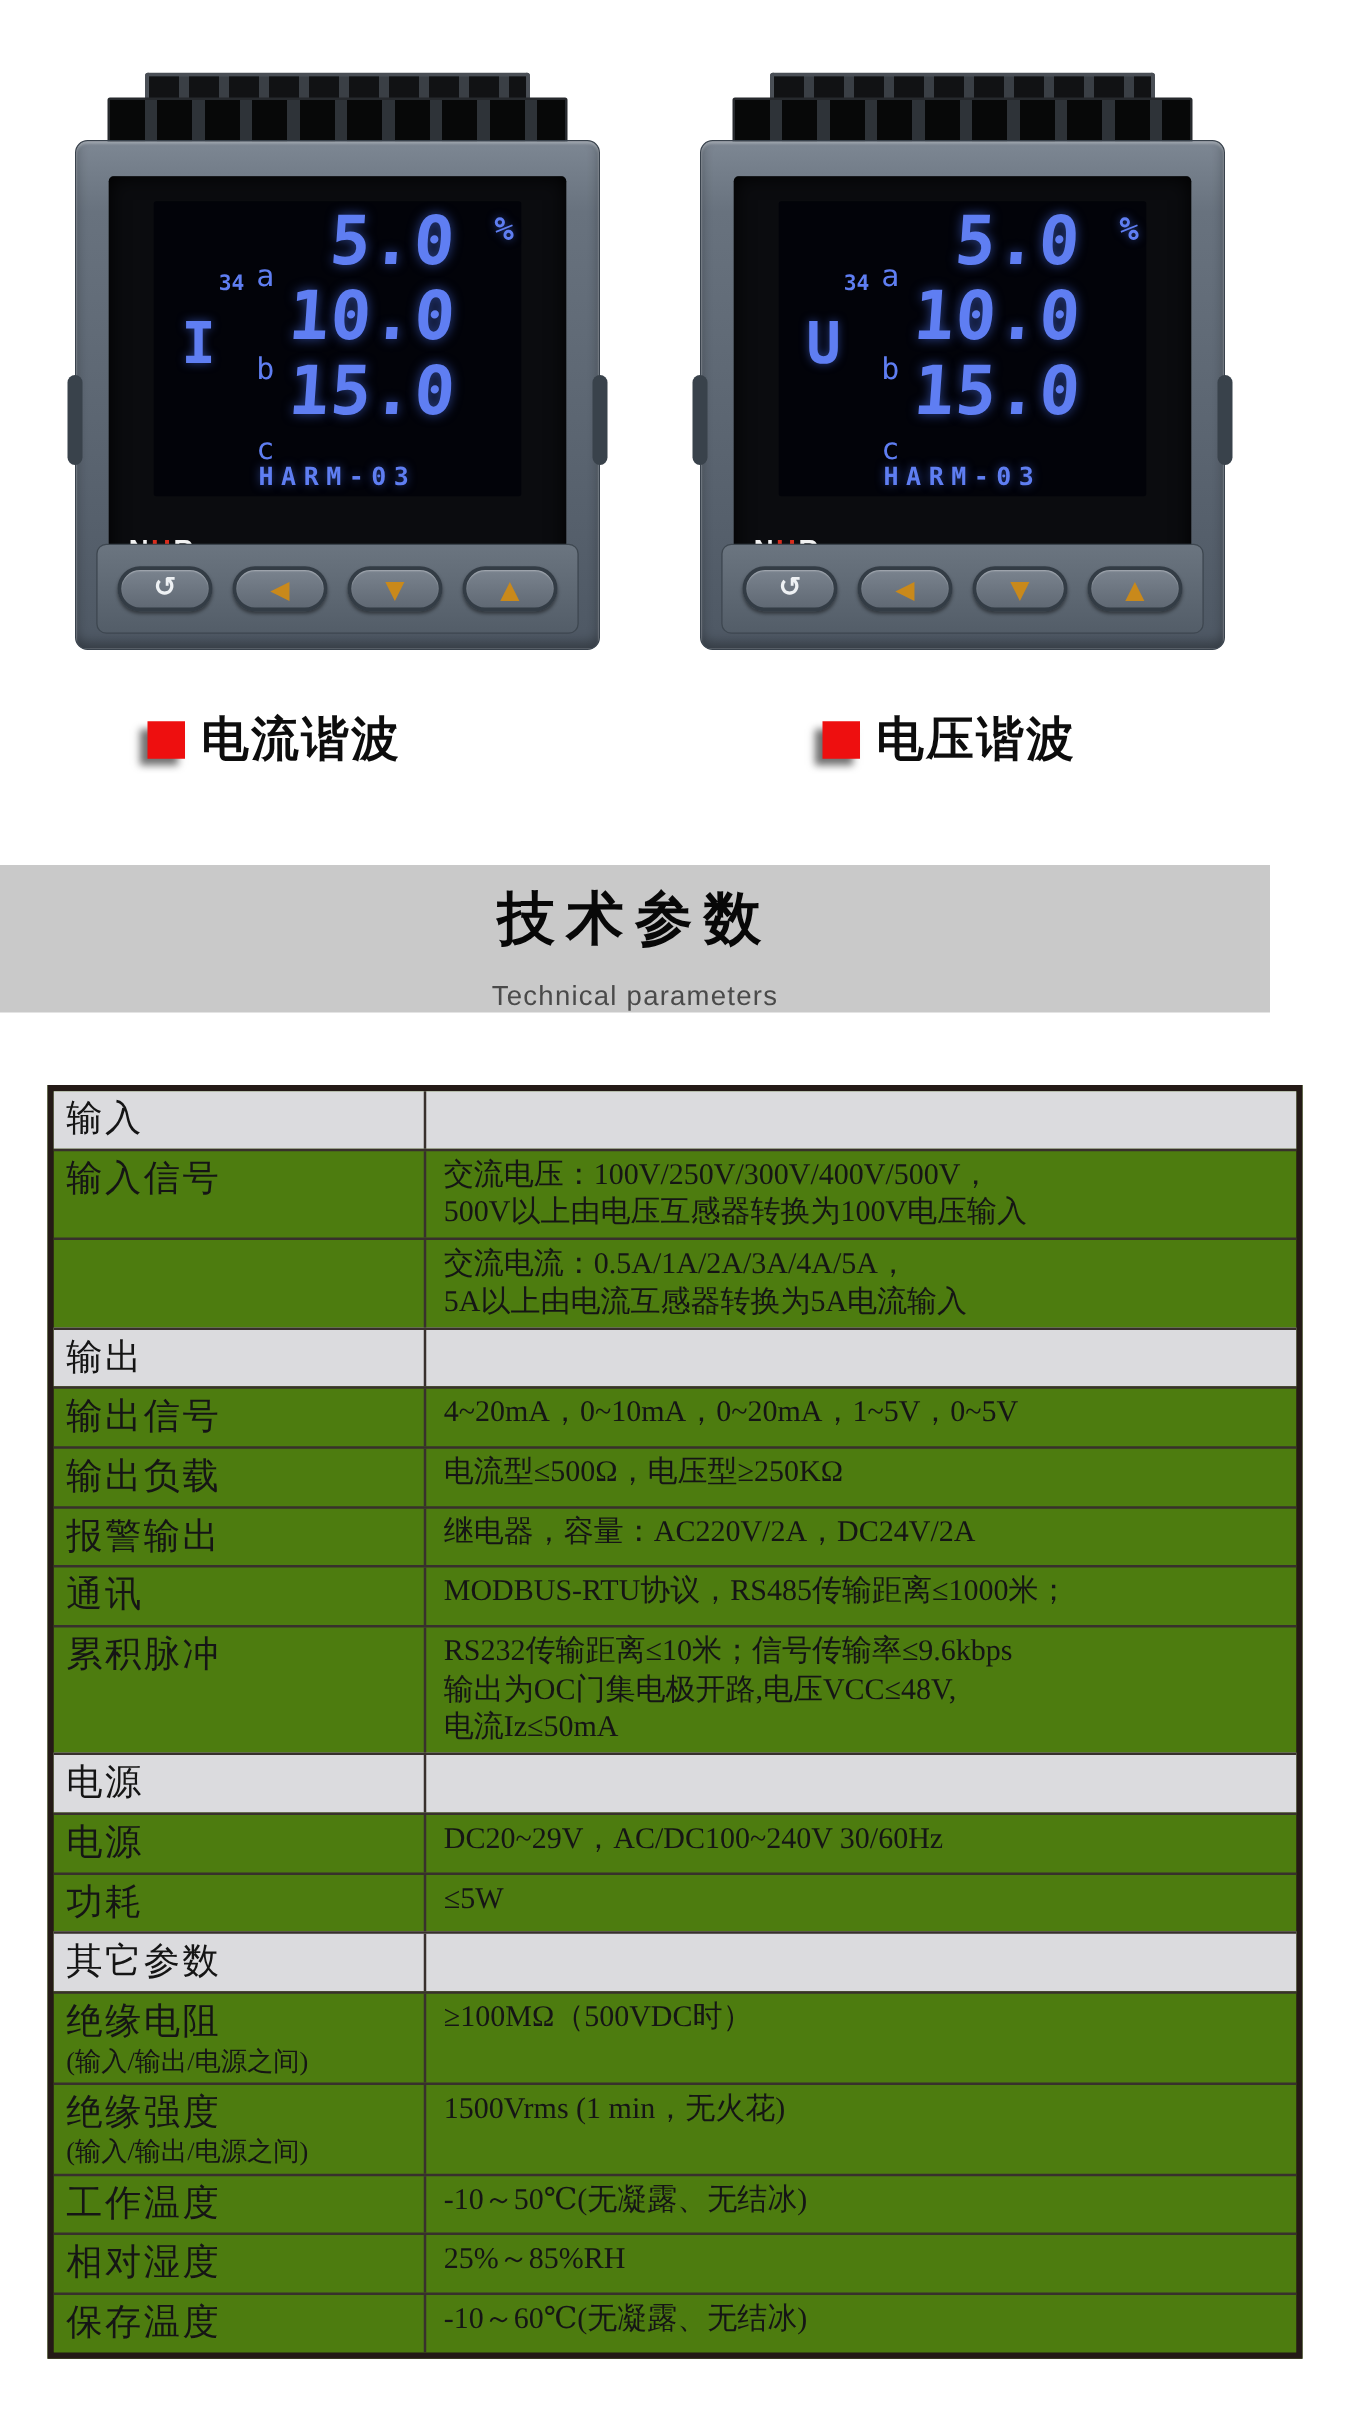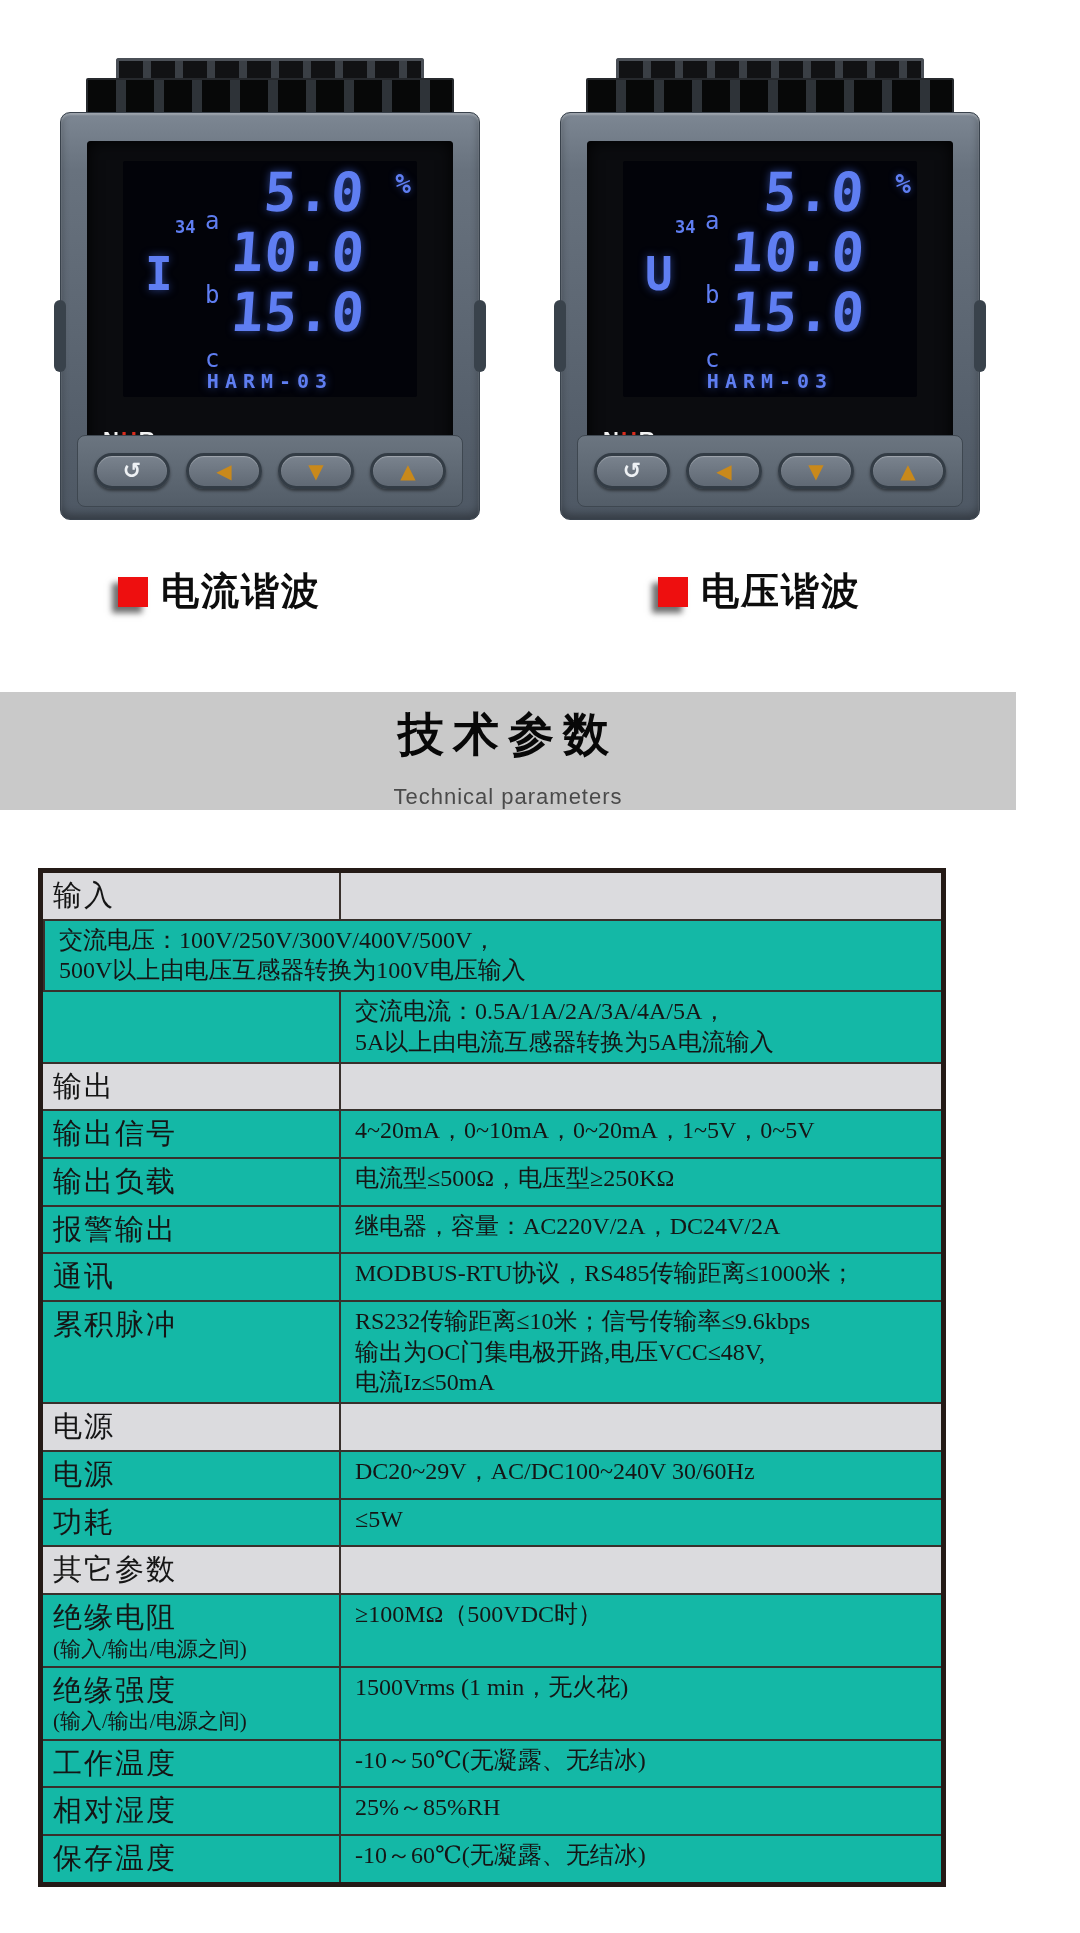--- a/index.html
+++ b/index.html
@@ -82,22 +82,22 @@
   .cap-sq { width:30px; height:30px; background:#ee0f0f; box-shadow:-6px 6px 6px rgba(15,15,15,.6); }
   .cap-txt { font-size:38px; font-weight:bold; color:#0d0d0d; letter-spacing:2px; }
 
   
   .banner { position:absolute; top:692px; left:0; width:1016px; height:118px; background:#c9c9c9; text-align:center; }
   .banner-title { padding-top:12px; font-size:46px; font-weight:bold; color:#080808; letter-spacing:9px; }
   .banner-sub { margin-top:18px; font-size:22px; color:#4a4a4a; letter-spacing:1px; }
 
   
   .spec-table {
-    position:absolute; top:868px; left:38px; width:908px;
-    border:5px solid #241a16; background:#14b8a6;
+    position:absolute; top:868px; left:38px; width:1004px;
+    border:5px solid #241a16; background:#4d7c0f;
     font-family:"Liberation Serif","DejaVu Serif",serif; color:#151515;
   }
   .trow { display:flex; border-top:2px solid #38302c; }
   .trow:first-child { border-top:none; }
   .trow.section { background:#dbdbde; }
   .label-cell { flex:0 0 296px; width:296px; padding:4px 4px 4px 10px; }
   .value-cell {
     flex:1; border-left:2px solid #38302c; padding:4px 6px 4px 14px;
     white-space:pre-line; font-size:24px; line-height:1.28;
   }
@@ -207,20 +207,23 @@
 
 <div class="spec-table">
   <div>
       <div class="trow section">
         <div class="label-cell">
           <div class="lbl">输入</div>
         </div>
         <div class="value-cell"></div>
       </div>
       <div class="trow spec">
+        <div class="label-cell">
+          <div class="lbl">输入信号</div>
+        </div>
         <div class="value-cell">交流电压：100V/250V/300V/400V/500V，
 500V以上由电压互感器转换为100V电压输入</div>
       </div>
       <div class="trow spec">
         <div class="label-cell">
           <div class="lbl"></div>
         </div>
         <div class="value-cell">交流电流：0.5A/1A/2A/3A/4A/5A，
 5A以上由电流互感器转换为5A电流输入</div>
       </div>

